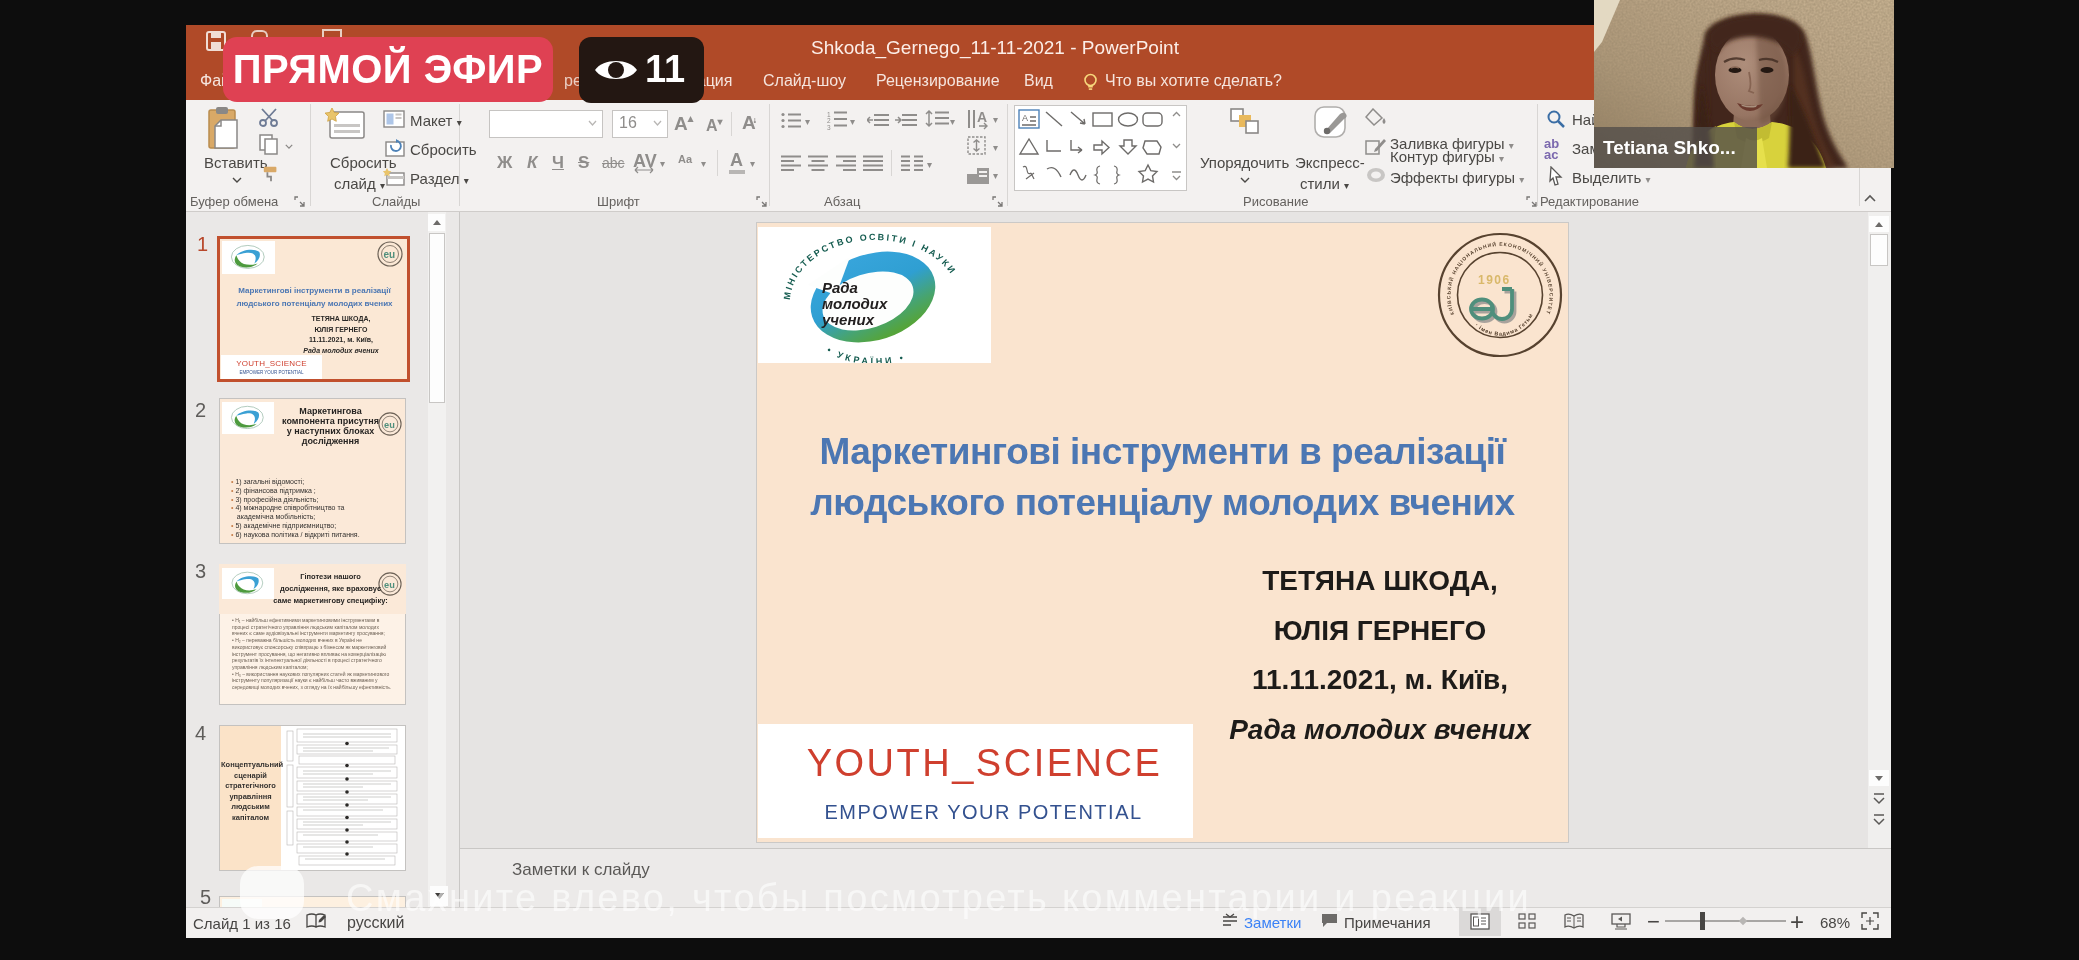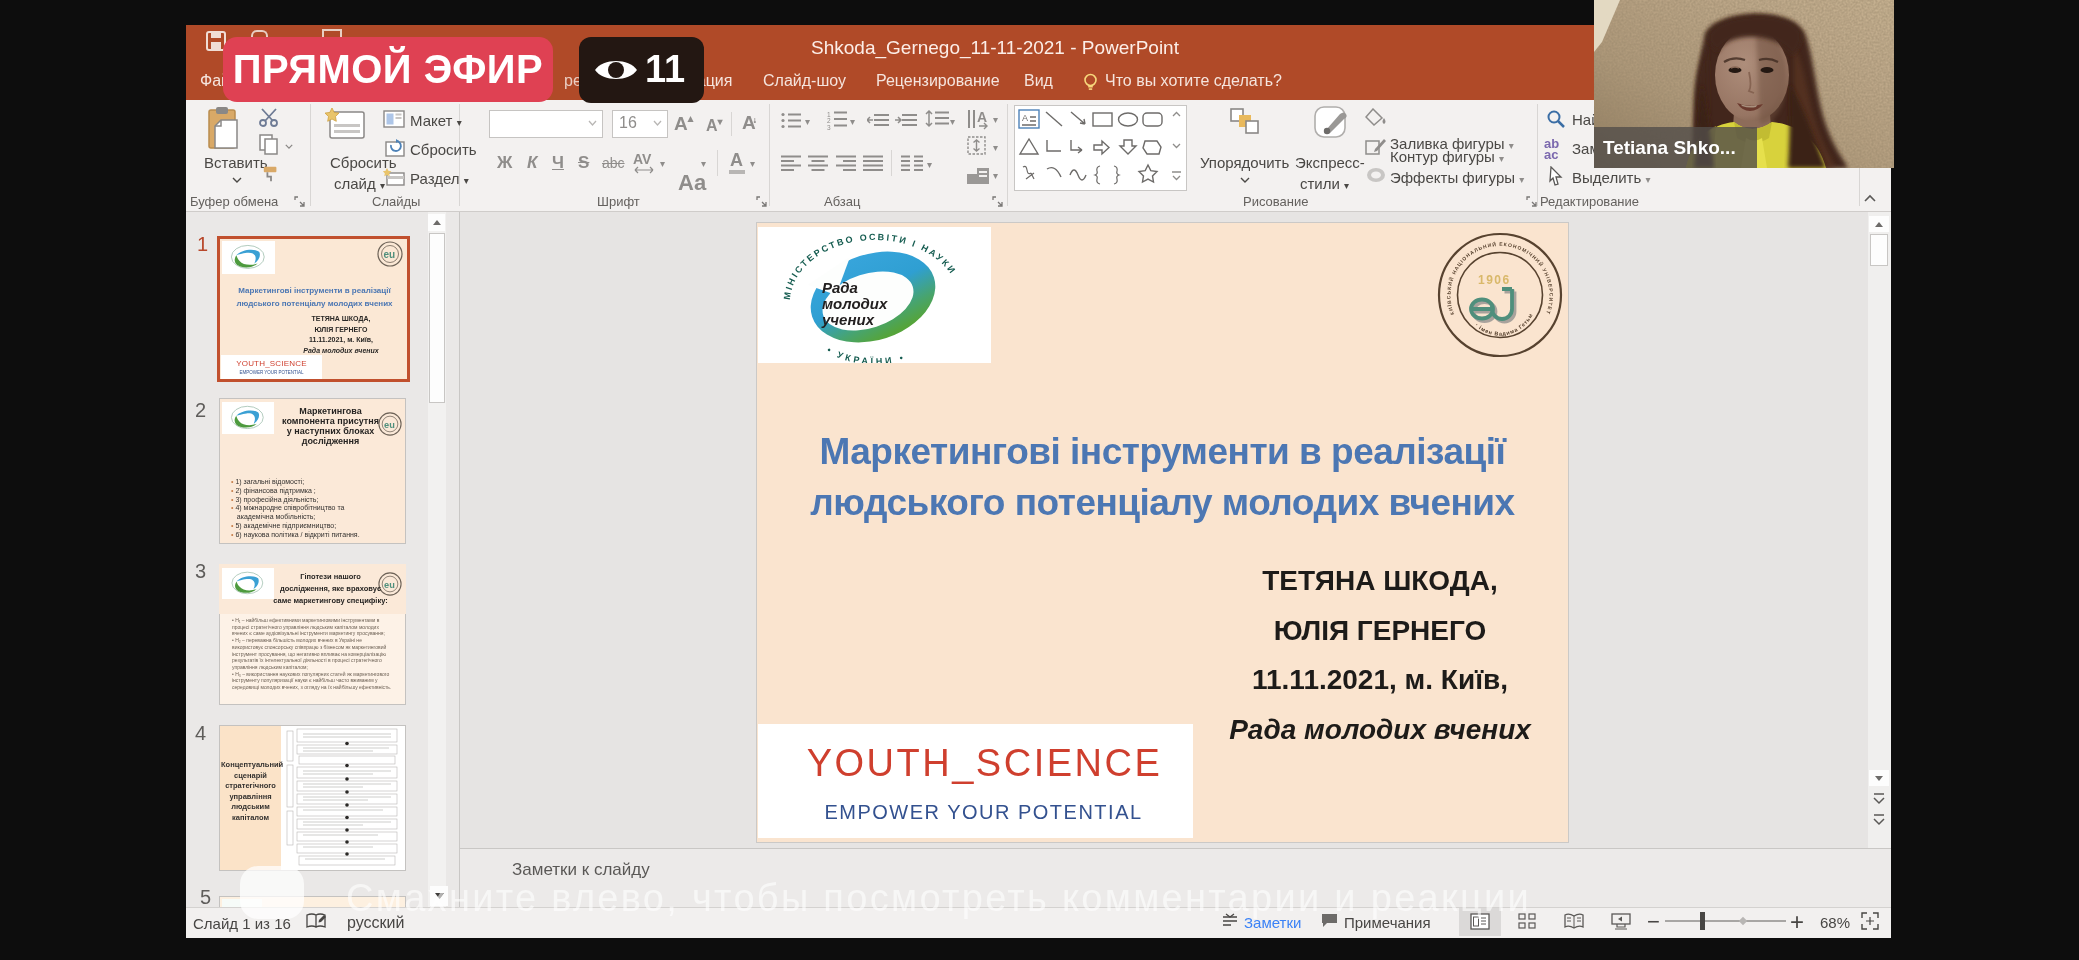--- a/index.html
+++ b/index.html
@@ -143,26 +143,26 @@
     <div class="abs gray" style="left:674px;top:112px;font-size:19px;font-weight:bold;">А<span style="font-size:11px;vertical-align:8px;">▴</span></div>
     <div class="abs gray" style="left:706px;top:116px;font-size:16px;font-weight:bold;">А<span style="font-size:10px;vertical-align:6px;">▾</span></div>
     <div class="abs" style="left:731px;top:112px;width:1px;height:24px;background:#d8d6d4;"></div>
       <div class="abs gray" style="left:742px;top:112px;font-size:19px;font-weight:bold;">А<span style="font-size:12px;">𝆭</span></div>
 
     <div class="abs gray" style="left:497px;top:153px;font-size:17px;font-weight:bold;">Ж</div>
     <div class="abs gray" style="left:527px;top:153px;font-size:17px;font-style:italic;font-weight:bold;">К</div>
     <div class="abs gray" style="left:552px;top:153px;font-size:17px;font-weight:bold;text-decoration:underline;">Ч</div>
     <div class="abs gray" style="left:578px;top:153px;font-size:17px;font-weight:bold;text-decoration:line-through;">S</div>
     <div class="abs gray" style="left:602px;top:155px;font-size:14px;text-decoration:line-through;">abc</div>
-    <div class="abs gray" style="left:633px;top:151px;font-size:14px;font-weight:bold;">AV</div>
+    <div class="abs gray" style="left:633px;top:151px;font-size:18px;font-weight:bold;">AV</div>
     <svg class="ic" style="left:633px;top:166px;" width="22" height="8" viewBox="0 0 22 8">
         <path d="M2,4 H20 M2,4 l3,-3 M2,4 l3,3 M20,4 l-3,-3 M20,4 l-3,3" stroke="#8f8d8b" stroke-width="1.2" fill="none"></path>
       </svg>
     <div class="abs gray" style="left:660px;top:158px;font-size:10px;">▾</div>
-    <div class="abs gray" style="left:678px;top:170px;font-size:22px;font-weight:bold;">Aa</div>
+    <div class="abs gray" style="left:678px;top:153px;font-size:11px;font-weight:bold;">Aa</div>
     <div class="abs gray" style="left:701px;top:158px;font-size:10px;">▾</div>
     <div class="abs" style="left:717px;top:150px;width:1px;height:26px;background:#d8d6d4;"></div>
     <div class="abs gray" style="left:730px;top:150px;font-size:18px;font-weight:bold;">А</div>
     <div class="abs" style="left:729px;top:170px;width:16px;height:4px;background:#b8b6b4;"></div>
     <div class="abs gray" style="left:750px;top:158px;font-size:10px;">▾</div>
     <svg class="ic" style="left:756px;top:196px;" width="11" height="11" viewBox="0 0 11 11">
       <path d="M1,4 V1 H4 M6,6 L10,10 M10,6 V10 H6" fill="none" stroke="#7a7876" stroke-width="1.3"></path>
     </svg>
 
     <svg class="ic" style="left:781px;top:112px;" width="20" height="17" viewBox="0 0 20 17">

